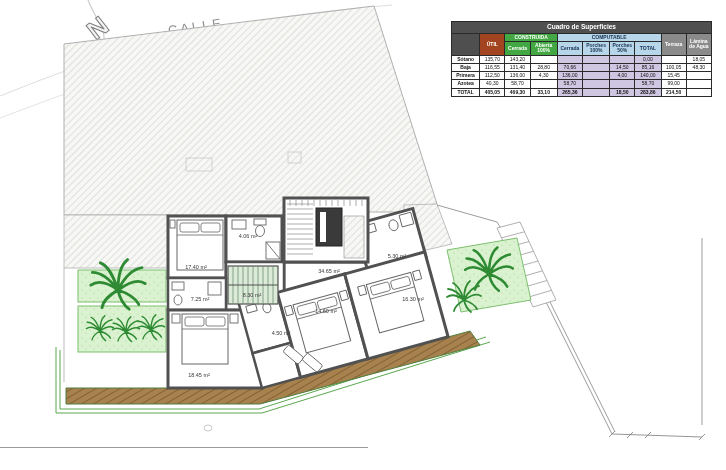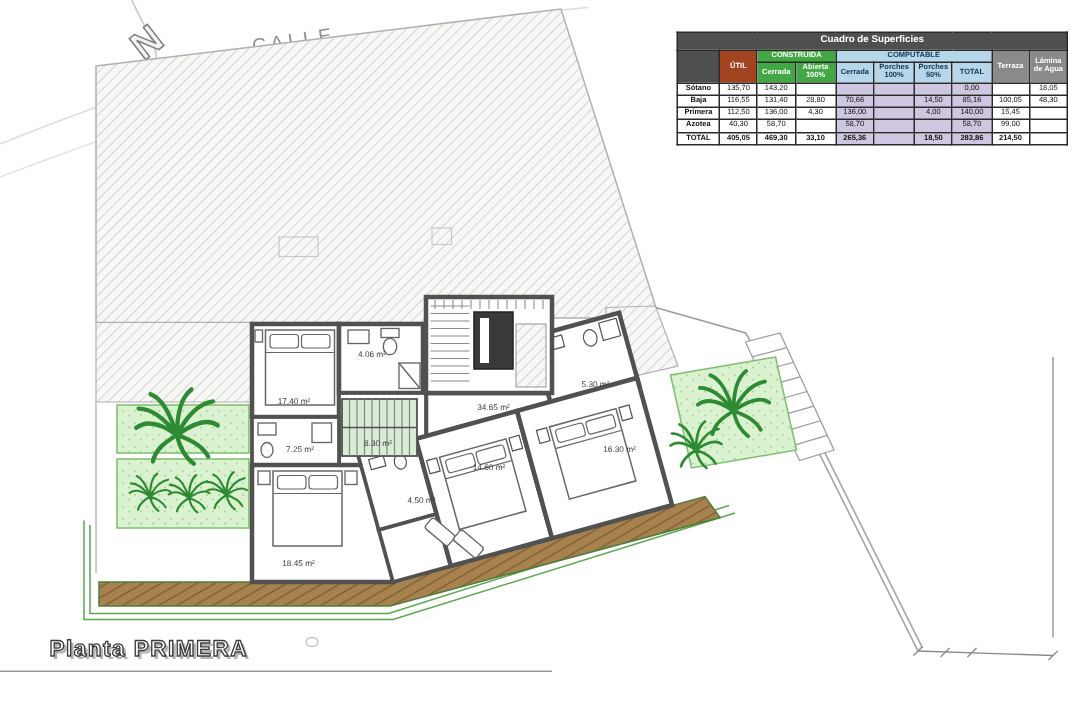--- a/index.html
+++ b/index.html
@@ -341,16 +341,15 @@
       <td class="comp">265,36</td>
       <td class="comp"></td>
       <td class="comp">18,50</td>
       <td class="comp">283,86</td>
       <td>214,50</td>
       <td></td>
     </tr>
   </tbody>
 </table>
 
-<div id="plan-title">Planta PRIMERA</div>
 <div id="title-rule"></div>
 
 </div>
 
 </body></html>

